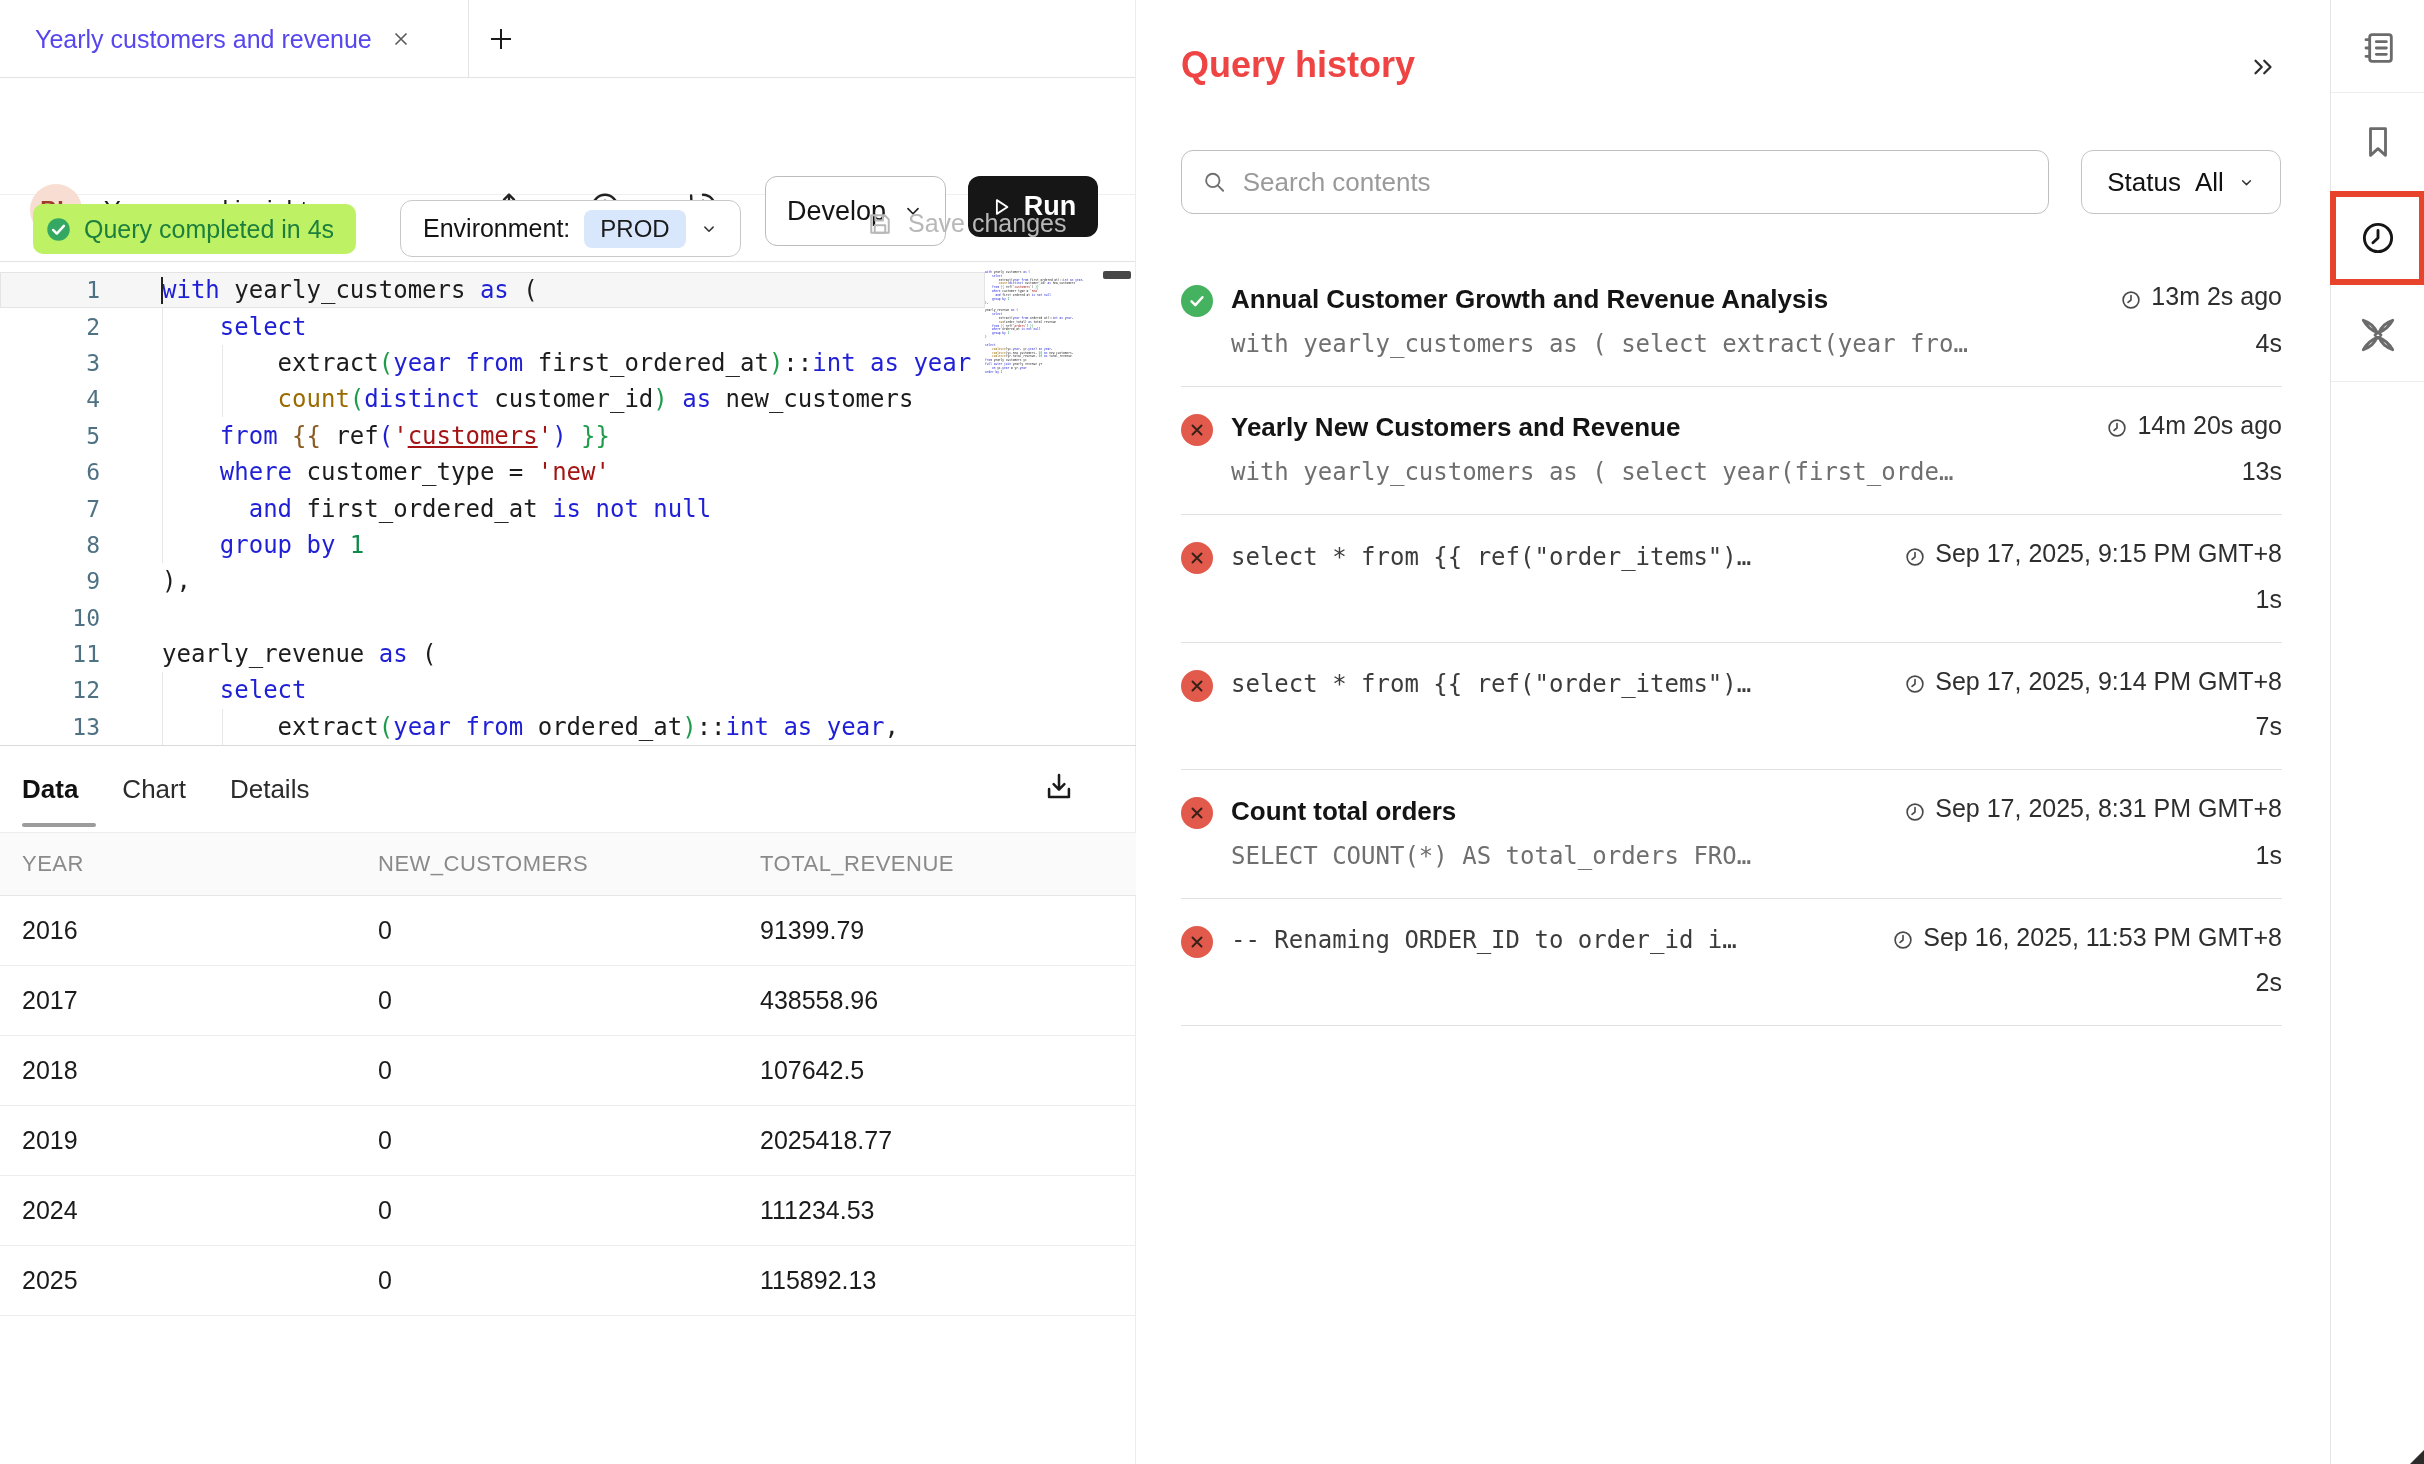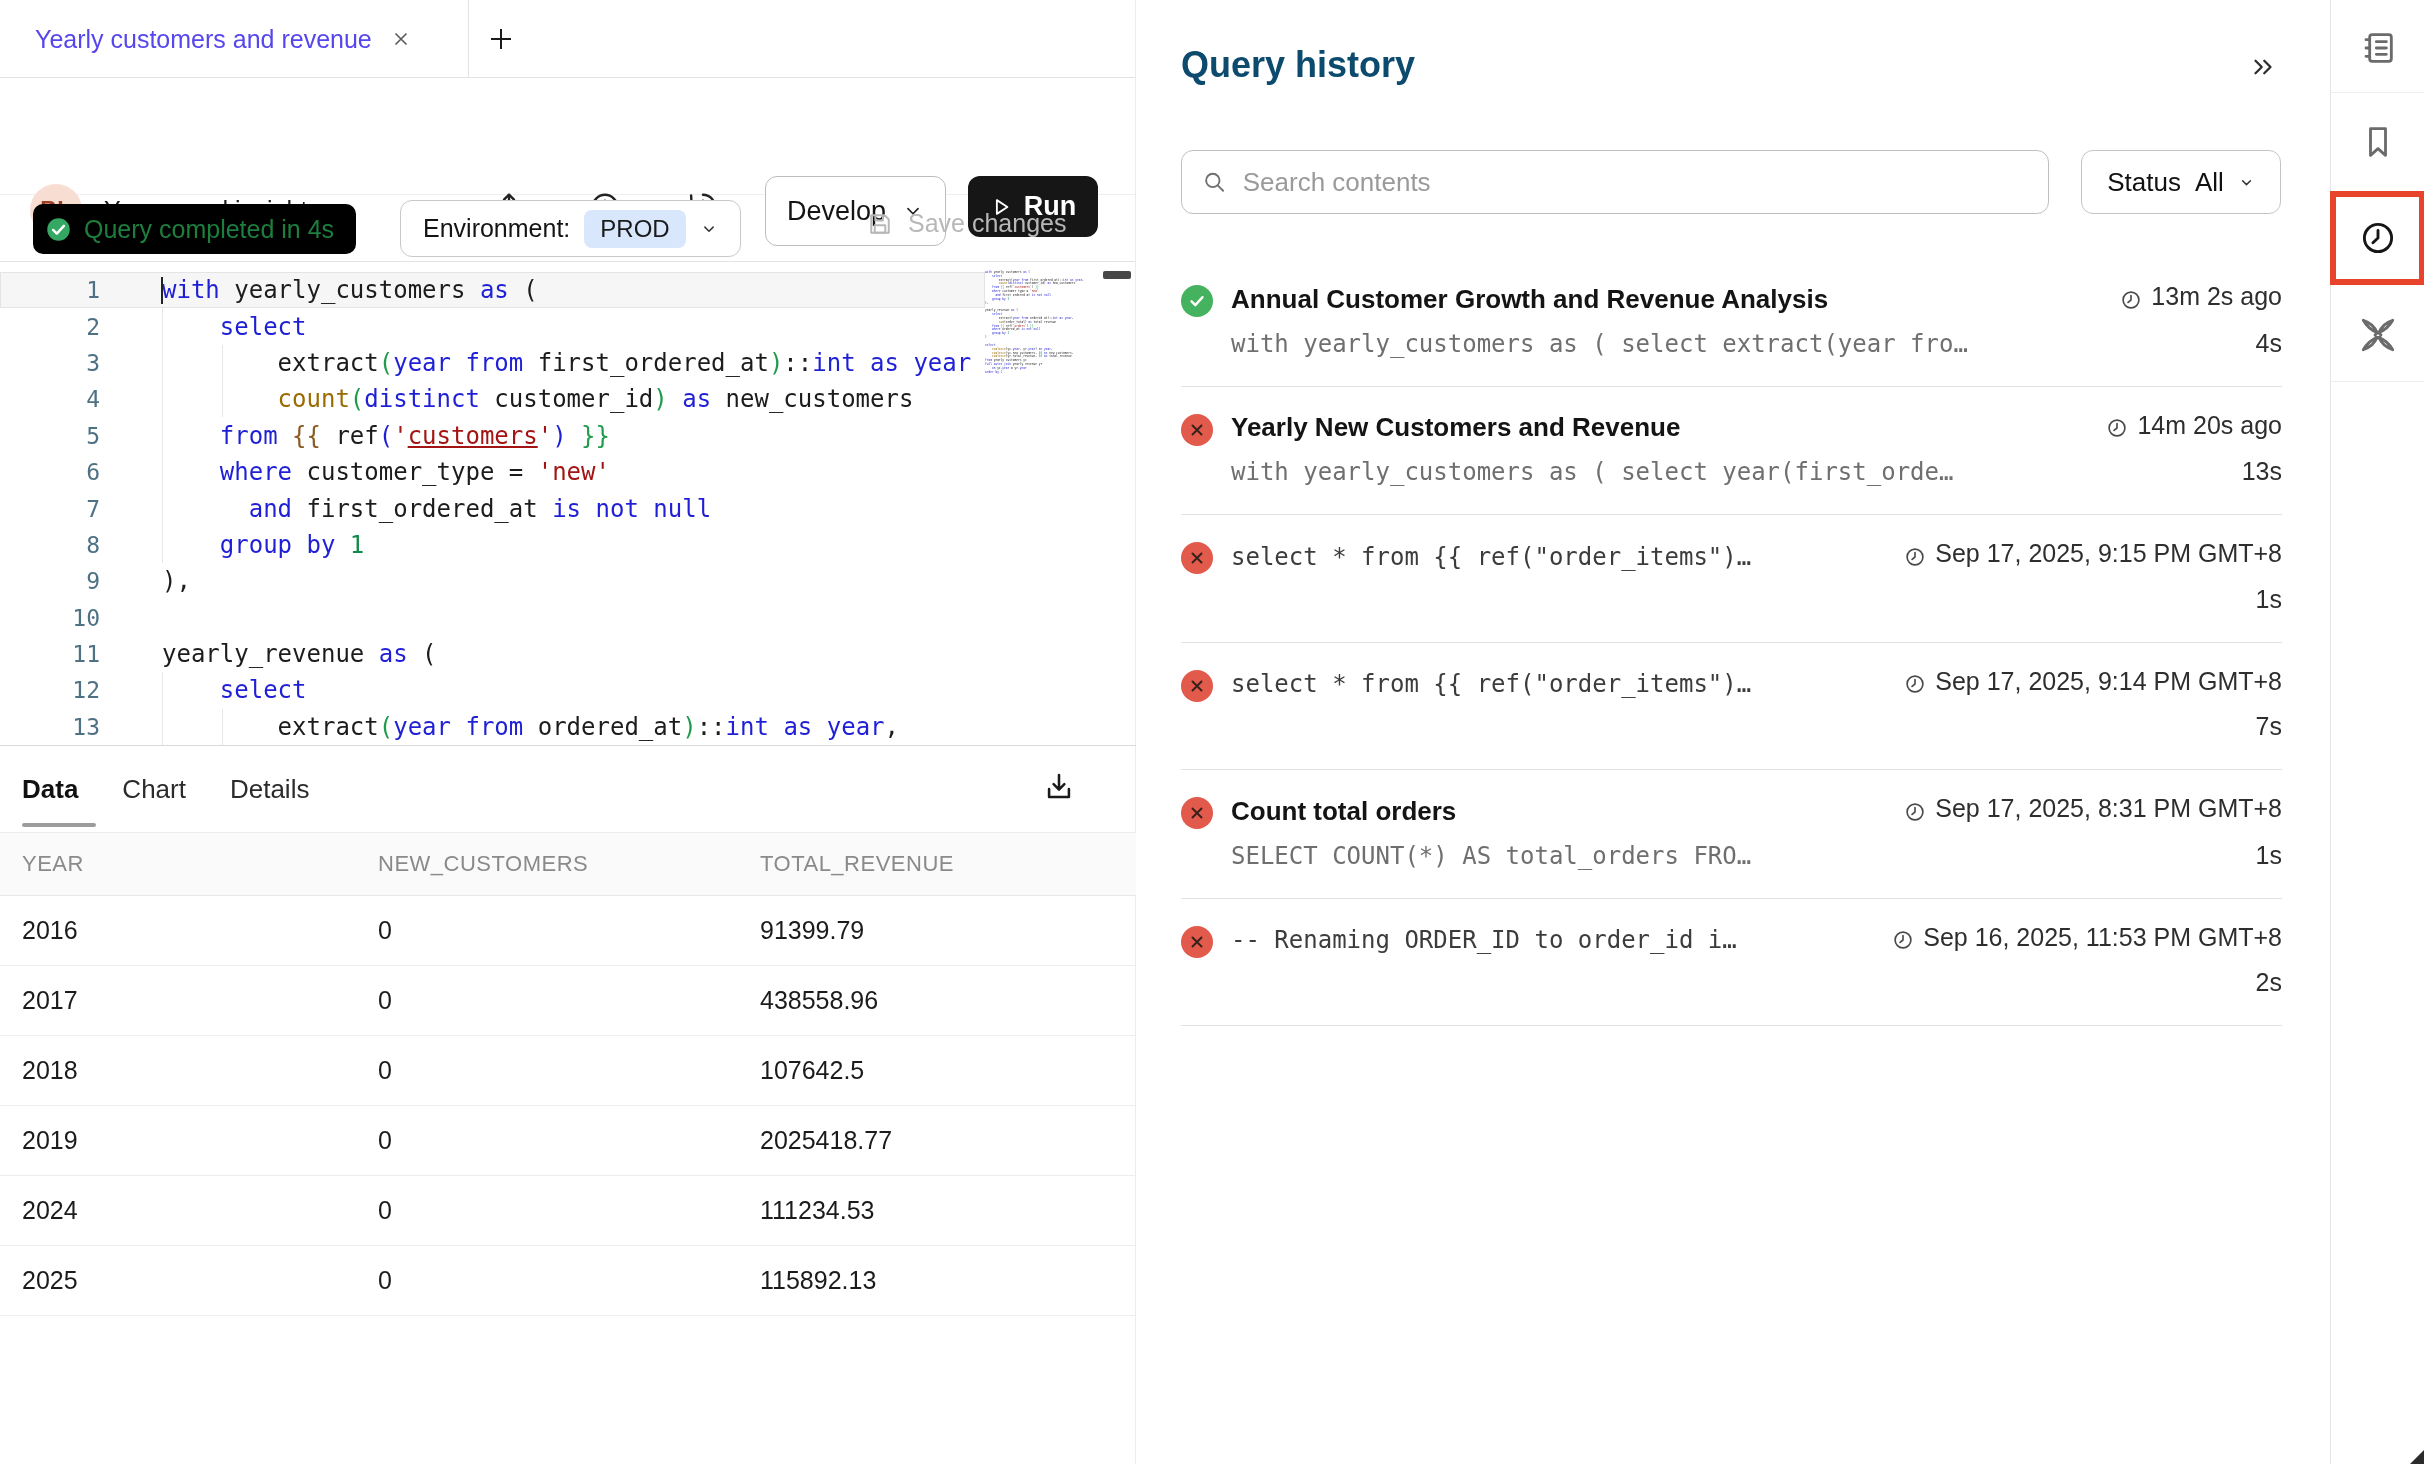--- a/index.html
+++ b/index.html
@@ -31,21 +31,21 @@
                  border:1.5px solid #bcbcbc; border-radius:12px; background:#fff;
                  display:flex; align-items:center; justify-content:center; gap:16px;
                  font-size:27px; color:#141414; cursor:pointer; }
   #run-btn { position:absolute; left:968px; top:98px; width:130px; height:61px;
              background:#161616; border-radius:12px; display:flex; align-items:center;
              justify-content:center; gap:12px; color:#fff; font-size:27px; font-weight:600; cursor:pointer; }
 
   #statusbar { position:absolute; left:0; top:195px; width:100%; height:67px;
                border-bottom:1px solid #e3e3e3; }
   #query-status { position:absolute; left:33px; top:9px; height:50px; padding:0 22px 0 12px;
-                  background:#000000; border-radius:10px; display:flex; align-items:center; gap:12px;
+                  background:#bef264; border-radius:10px; display:flex; align-items:center; gap:12px;
                   color:#1d7f3e; font-size:25px; font-weight:500; }
   #env-box { position:absolute; left:400px; top:5px; width:341px; height:57px;
              border:1.5px solid #c9c9c9; border-radius:12px; background:#fff;
              display:flex; align-items:center; padding:0 18px 0 22px; gap:14px; cursor:pointer; }
   #env-label { font-size:25px; color:#141414; }
   #env-value { background:#d8e7fc; border-radius:8px; padding:5px 16px; font-size:24px; font-weight:500; }
   #save-btn { position:absolute; left:866px; top:14px; display:flex; align-items:center; gap:14px;
               color:#b8b8b8; font-size:25px; }
 
   
@@ -77,21 +77,21 @@
   #grid-header { position:absolute; left:0; top:86px; width:100%; height:64px; background:#fafafa;
                  border-top:1px solid #ededed; border-bottom:1px solid #e7e7e7;
                  display:flex; align-items:center; color:#8a8a8a; font-size:22px; letter-spacing:.5px; }
   .col1 { flex:0 0 378px; padding-left:22px; } .col2 { flex:0 0 382px; } .col3 { flex:1; }
   #grid-rows .grow { display:flex; align-items:center; height:70px; border-bottom:1px solid #ededed;
                      font-size:25px; color:#1b1b1b; }
   #grid-rows { position:absolute; left:0; top:150px; width:100%; }
 
   
   #qh-panel { position:absolute; left:1137px; top:0; width:1193px; height:1464px; background:#fff; }
-  #qh-title { position:absolute; left:44px; top:44px; font-size:36px; font-weight:600; color:#0c4a6e; }
+  #qh-title { position:absolute; left:44px; top:44px; font-size:36px; font-weight:600; color:#ef4444; }
   #qh-collapse { position:absolute; right:52px; top:52px; cursor:pointer; }
   #qh-search { position:absolute; left:44px; top:150px; width:868px; height:64px;
                border:1.5px solid #bfbfbf; border-radius:12px; display:flex; align-items:center;
                padding:0 20px; gap:16px; background:#fff; }
   #qh-search input { border:none; outline:none; font-size:26px; color:#1a1a1a; width:100%;
                      font-family:"Liberation Sans", sans-serif; }
   #qh-search input::placeholder { color:#9a9a9a; }
   #qh-filter { position:absolute; right:49px; top:150px; width:200px; height:64px;
                border:1.5px solid #c4c4c4; border-radius:12px; display:flex; align-items:center;
                justify-content:center; gap:14px; font-size:26px; color:#111; cursor:pointer; background:#fff; }

